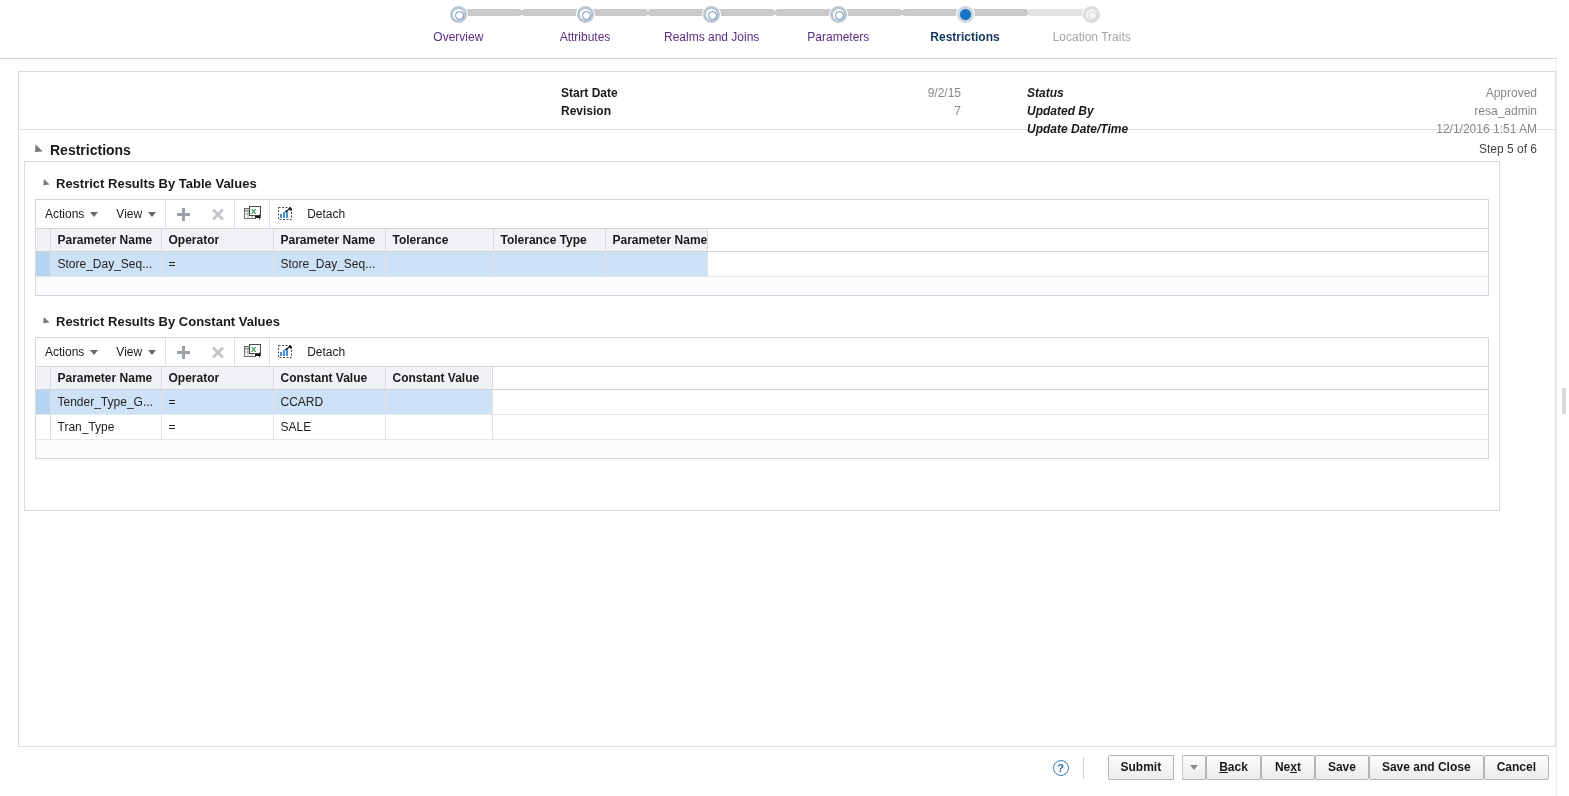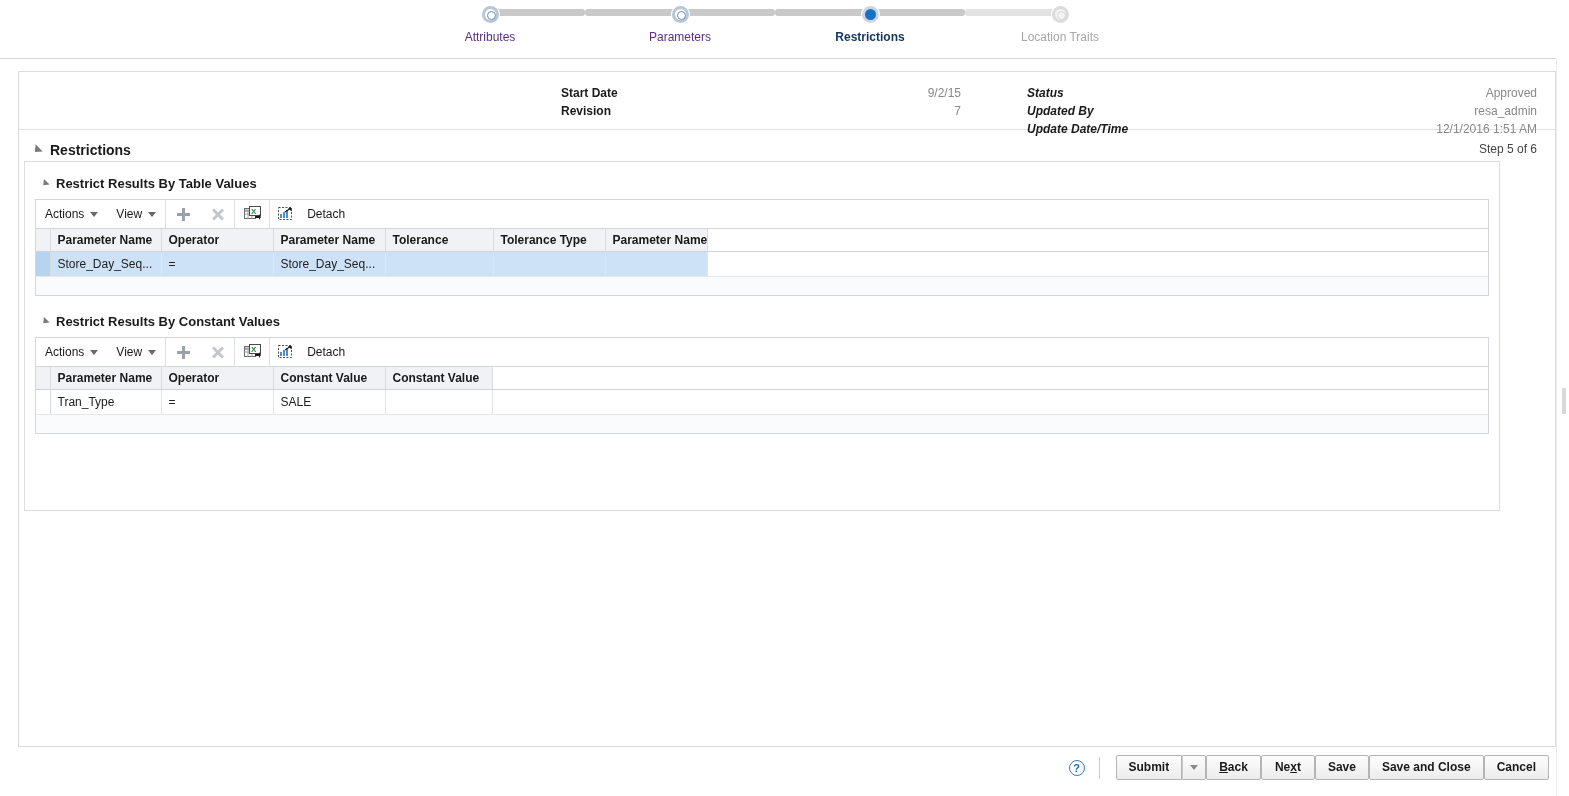--- a/index.html
+++ b/index.html
@@ -371,21 +371,21 @@
     font-weight: bold;
     color: #1a1a1a;
     cursor: pointer;
     line-height: 23px;
     text-align: center;
     white-space: nowrap;
   }
   .split {
     display: flex; margin-left: 0;
   }
-  .split .btn { margin-left: 0; border-radius: 2px 0 0 2px; min-width: 64px; }
+  .split .btn { margin-left: 8px; border-radius: 2px 0 0 2px; min-width: 64px; }
   .split .btn-arrow {
     width: 24px; min-width: 24px; padding: 0;
     border-left: 1px solid #c9c9c9;
     border-radius: 0 2px 2px 0;
     display: flex; align-items: center; justify-content: center;
   }
   .btn-arrow .tb-caret { margin-left: 0; border-top-color: #8a8a8a; }
   .ul { text-decoration: underline; }
 
   
@@ -403,24 +403,35 @@
     background: #d9d9d9;
   }
 </style>
 </head>
 <body>
 
 <div class="train-wrap">
   <div class="train">
     <div class="train-steps" id="train-steps">
         <div class="train-step visited">
+          <span class="bar right"></span>
+          <div class="train-dot"></div>
+          <div class="train-label">Overview</div>
+        </div>
+        <div class="train-step visited">
           <span class="bar left"></span>
           <span class="bar right"></span>
           <div class="train-dot"></div>
           <div class="train-label">Attributes</div>
+        </div>
+        <div class="train-step visited">
+          <span class="bar left"></span>
+          <span class="bar right"></span>
+          <div class="train-dot"></div>
+          <div class="train-label">Realms and Joins</div>
         </div>
         <div class="train-step visited">
           <span class="bar left"></span>
           <span class="bar right"></span>
           <div class="train-dot"></div>
           <div class="train-label">Parameters</div>
         </div>
         <div class="train-step active">
           <span class="bar left"></span>
           <span class="bar right"></span>
@@ -611,20 +622,28 @@
                 <tr>
                   <th class="selcol"></th>
                   <th>Parameter Name</th>
                   <th>Operator</th>
                   <th>Constant Value</th>
                   <th>Constant Value</th>
                   <th class="fillcol"></th>
                 </tr>
               </thead>
               <tbody>
+                <tr class="sel">
+                  <td class="selcol"></td>
+                  <td>Tender_Type_G...</td>
+                  <td>=</td>
+                  <td>CCARD</td>
+                  <td></td>
+                  <td class="fillcol"></td>
+                </tr>
                 <tr class="">
                   <td class="selcol"></td>
                   <td>Tran_Type</td>
                   <td>=</td>
                   <td>SALE</td>
                   <td></td>
                   <td class="fillcol"></td>
                 </tr>
               </tbody>
             </table>

